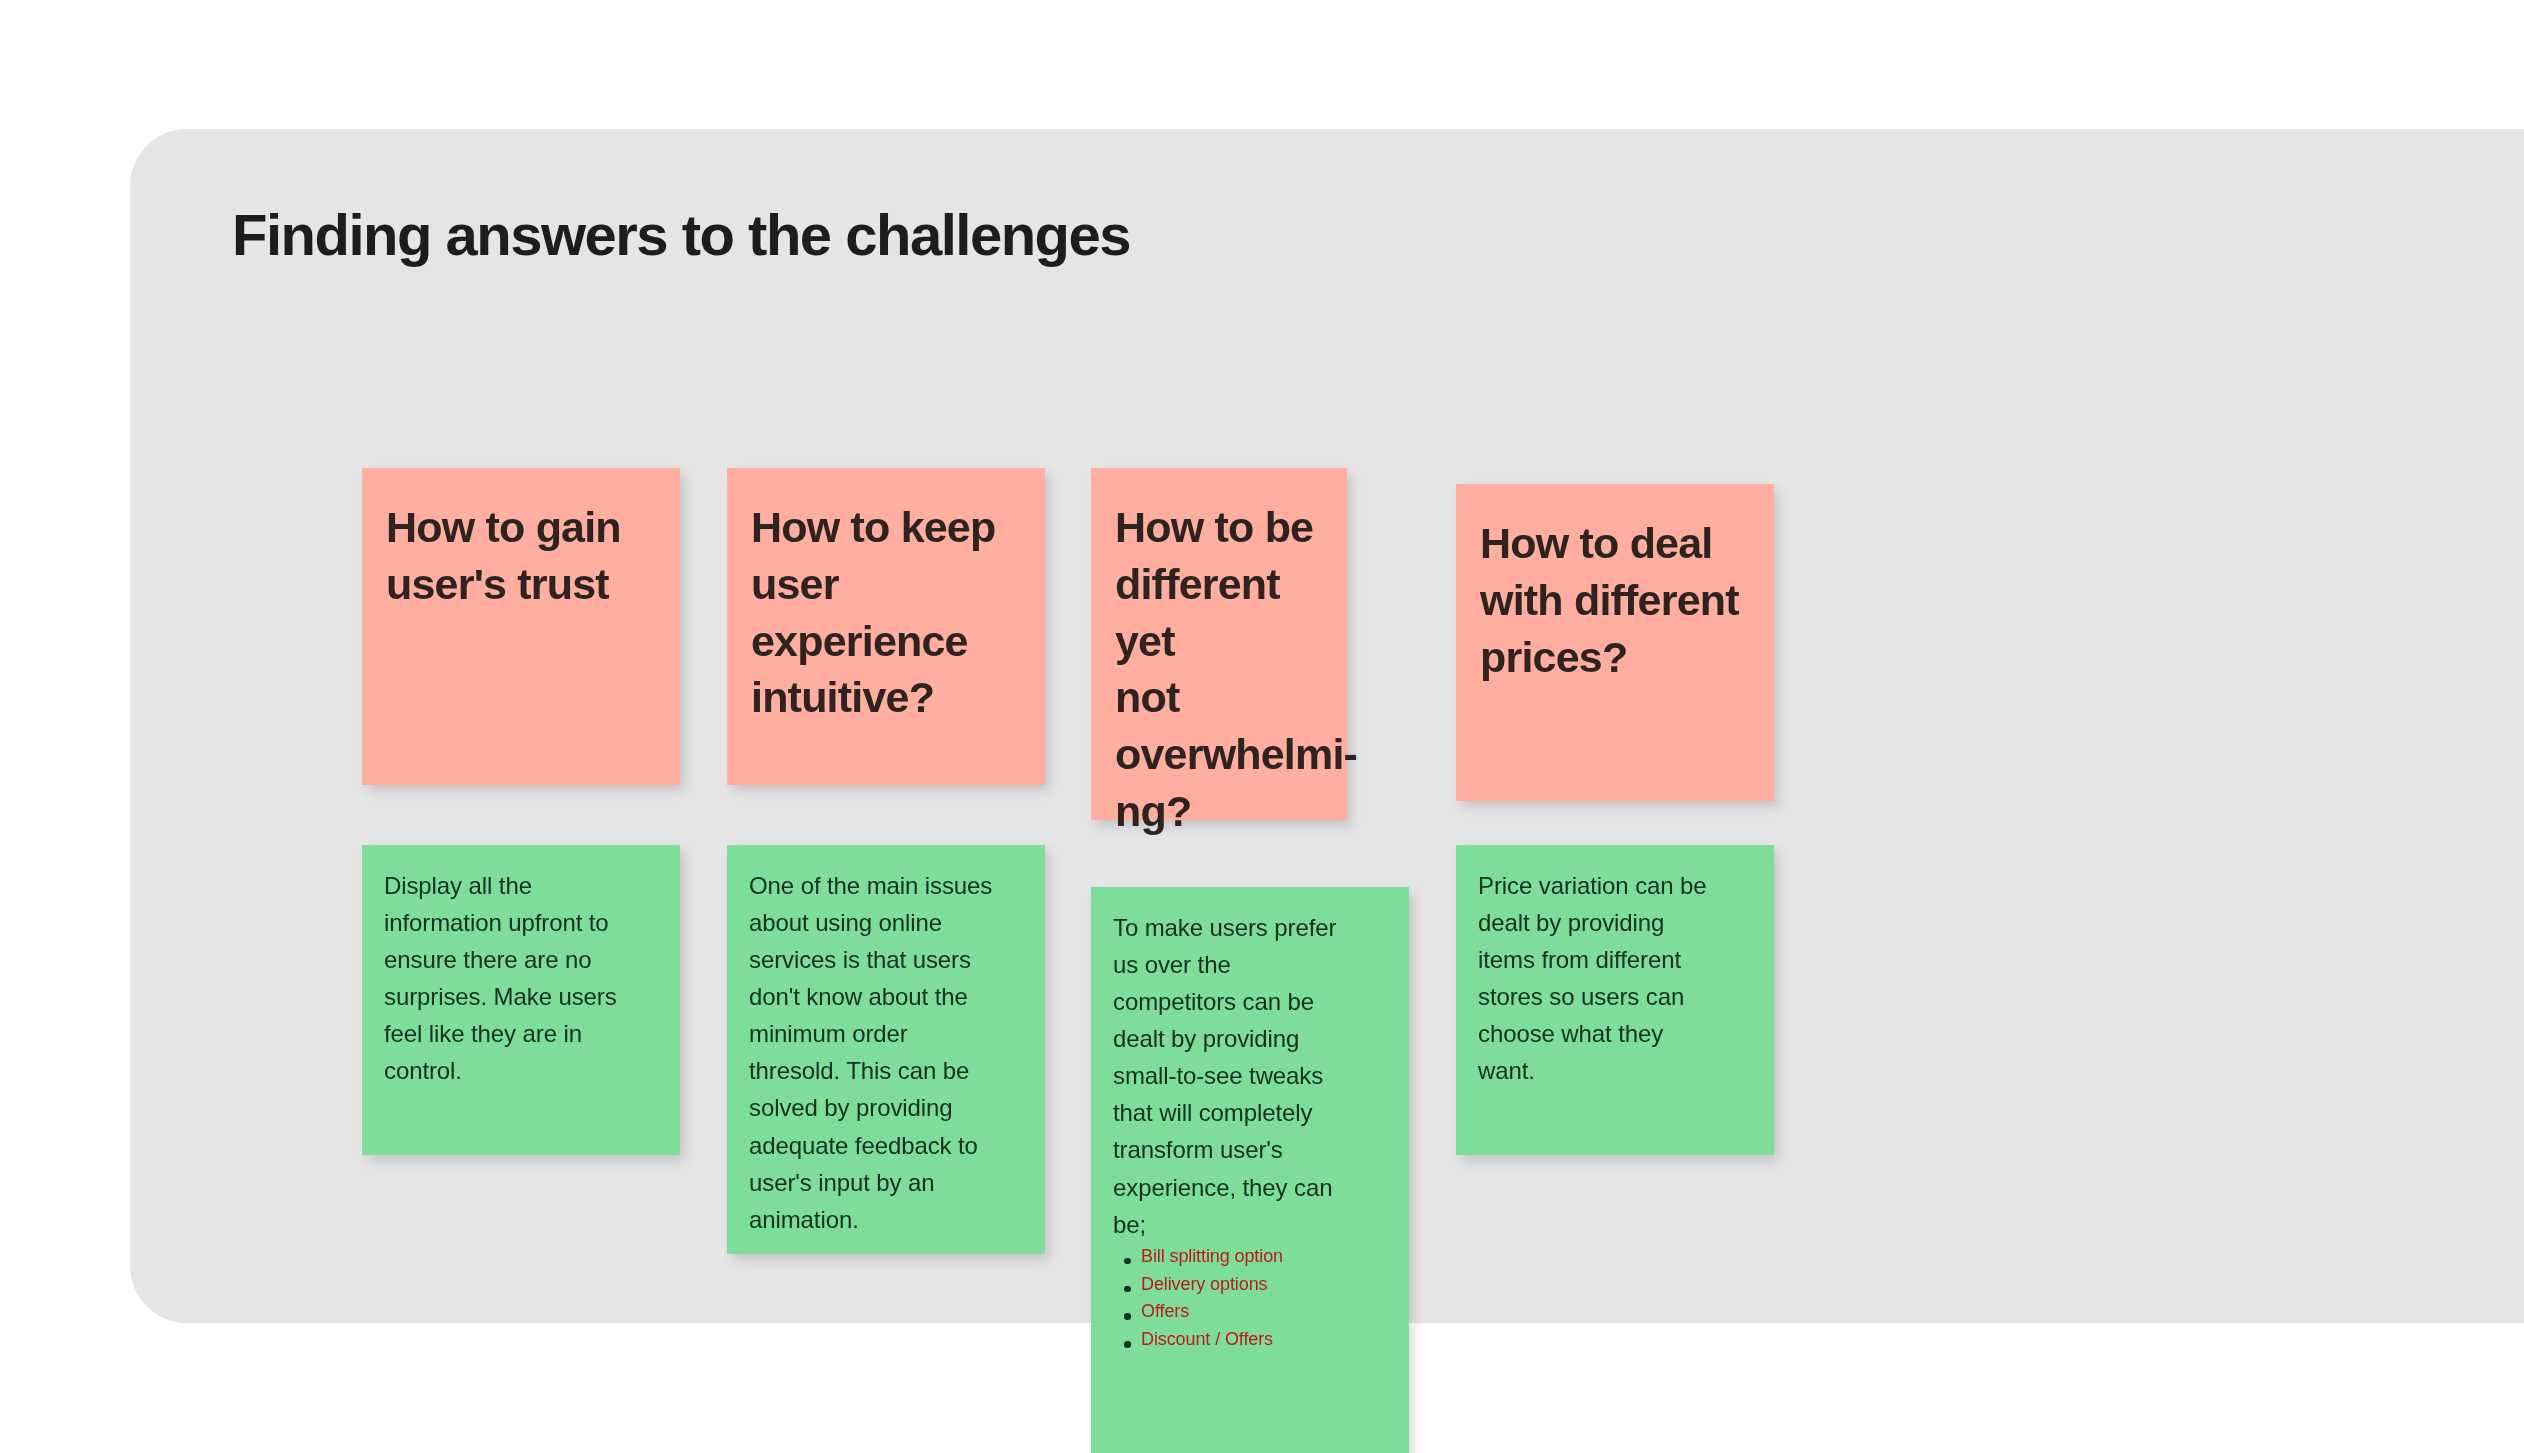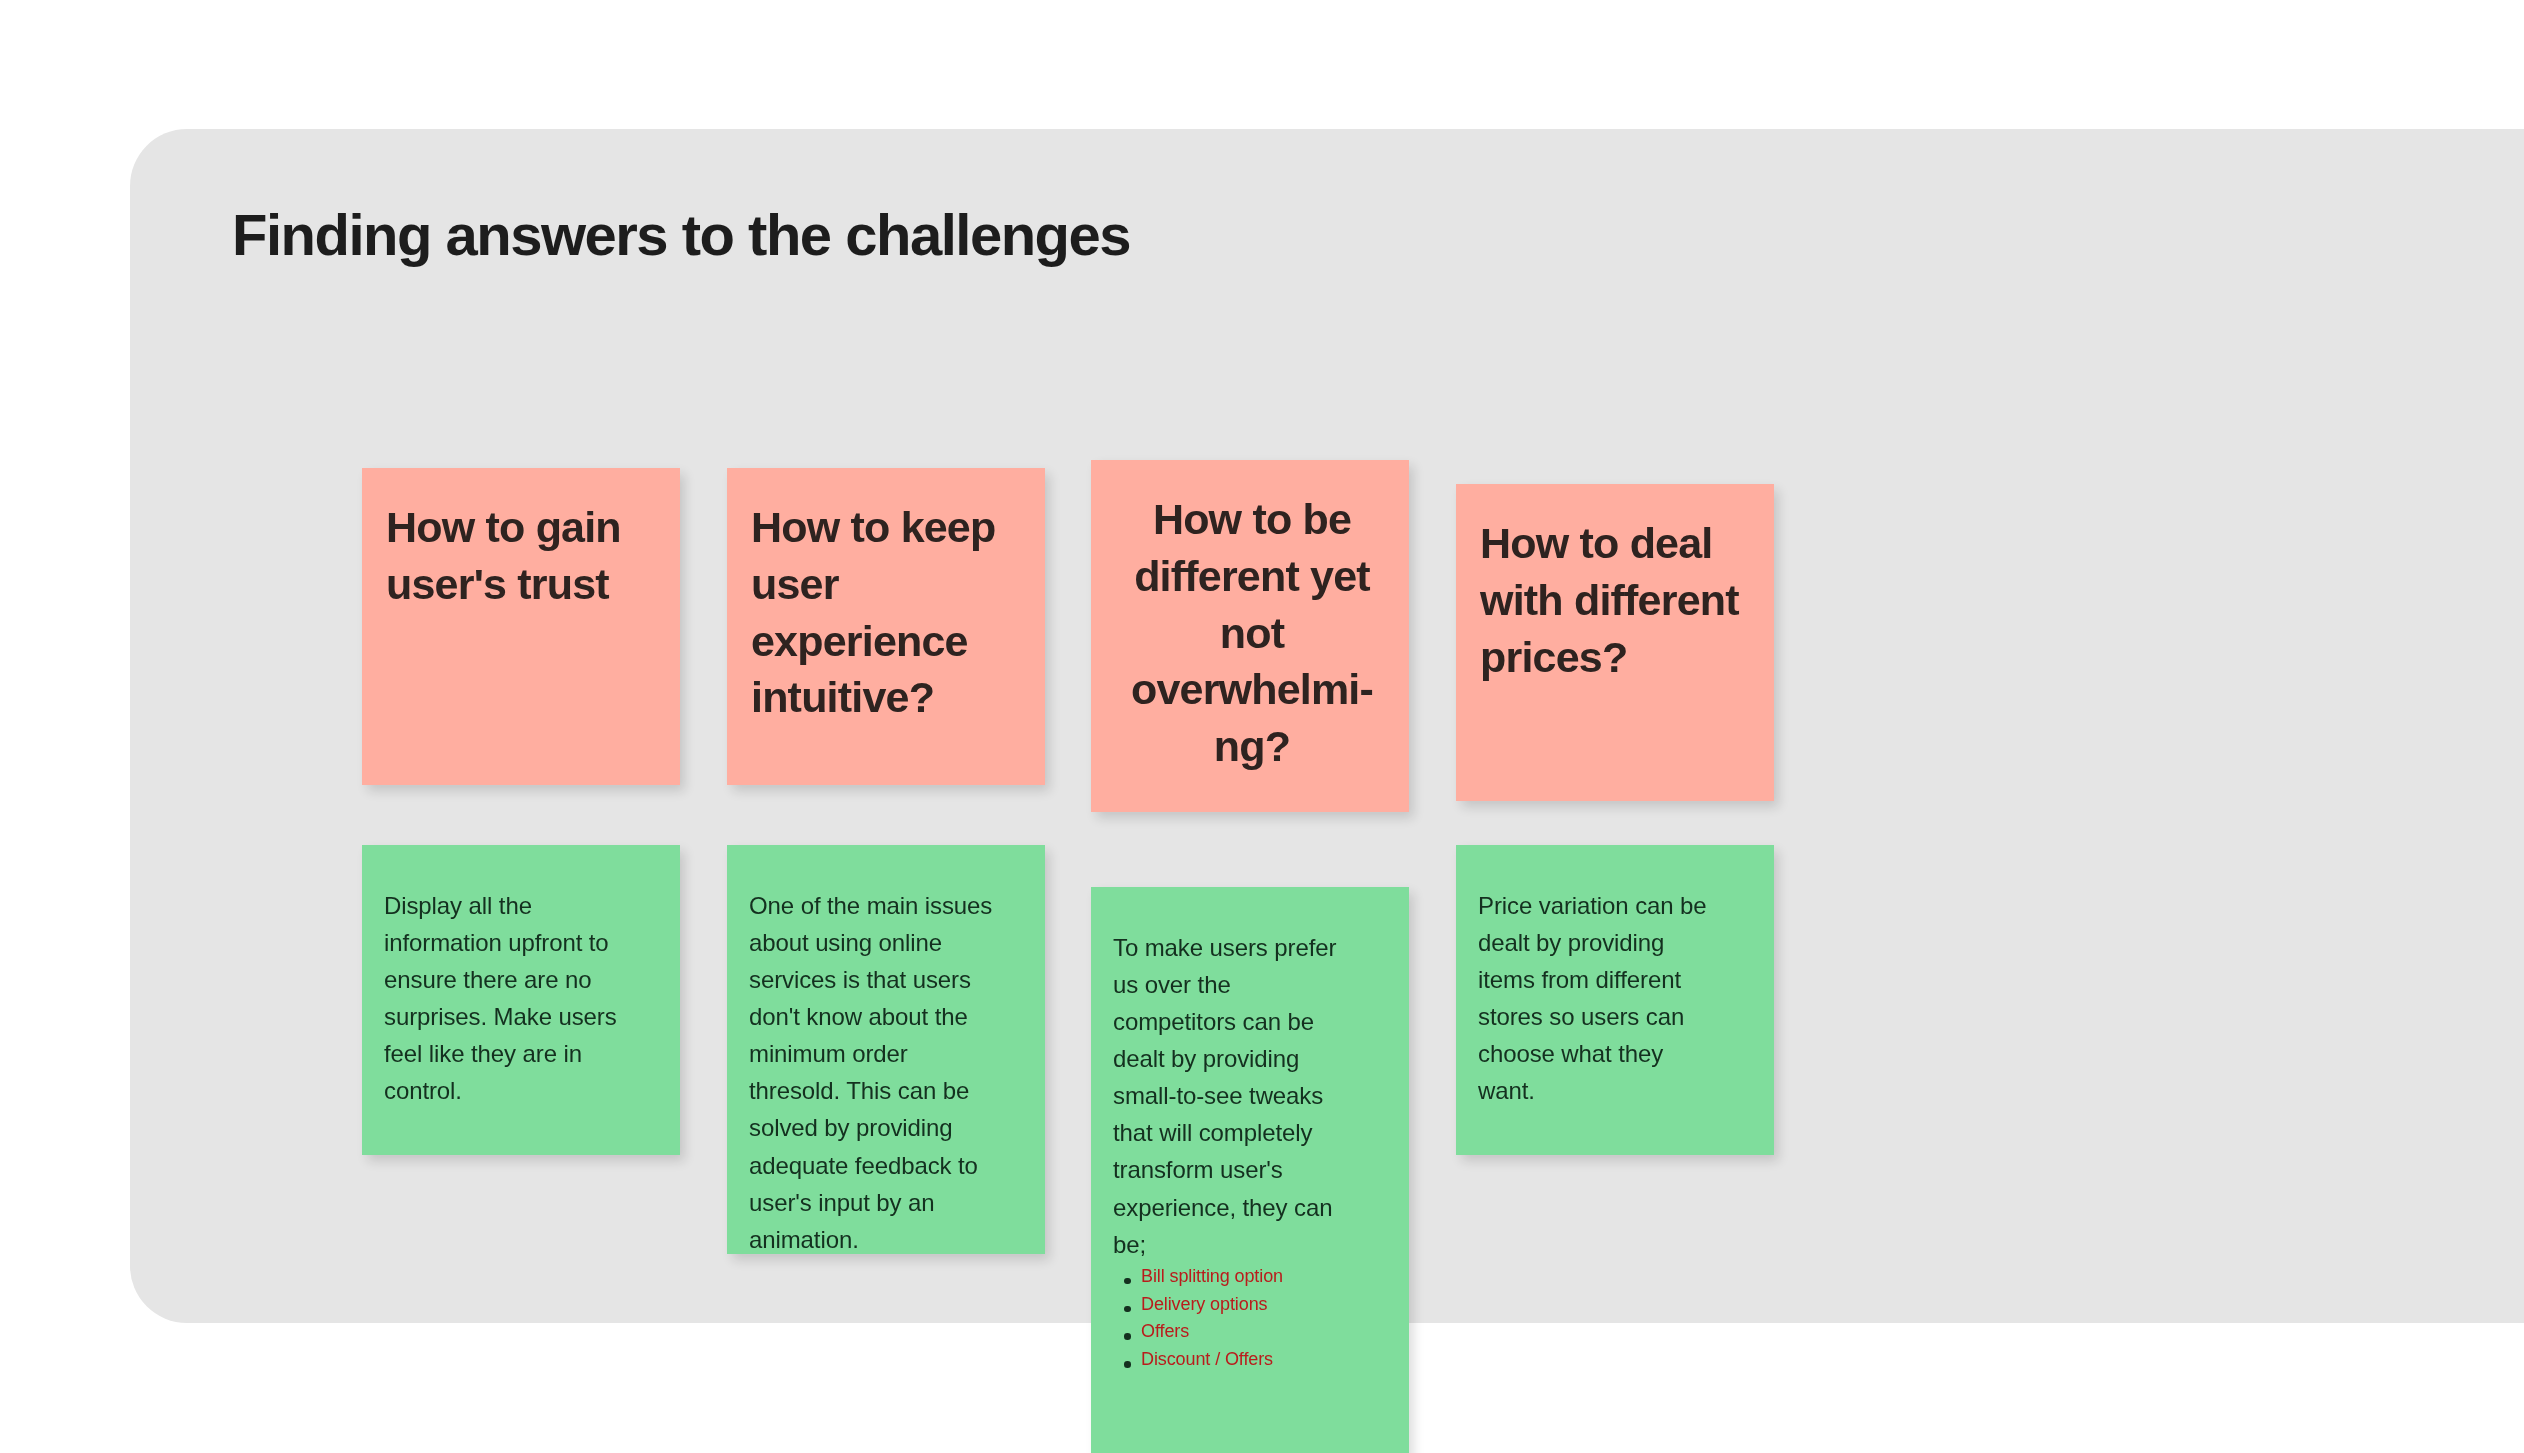--- a/index.html
+++ b/index.html
@@ -58,21 +58,21 @@
   .note-green .note-text {
     font-size: 24px;
     font-weight: 400;
     line-height: 1.545;
     letter-spacing: -0.1px;
     color: #14301f;
     white-space: pre-line;
   }
 
   .pink-pad   { padding: 31px 20px 0 24px; }
-  .green-pad  { padding: 28px 18px 0 22px; margin-top: 14px; }
+  .green-pad  { padding: 22px 18px 0 22px; }
 
   .bullets {
     list-style: none;
     margin: 0;
     padding: 0;
   }
   .bullets li {
     position: relative;
     padding-left: 28px;
     font-size: 18px;
@@ -87,21 +87,21 @@
     top: 15px;
     width: 6.6px;
     height: 6.6px;
     border-radius: 50%;
     background: #14301f;
   }
 
   
   #pink-0 { left: 232px;  top: 339px; width: 318px; height: 317px; }
   #pink-1 { left: 597px; top: 339px; width: 318px; height: 317px; }
-  #pink-2 { left: 961px; top: 331px; width: 318px; height: 352px; text-align: center; }
+  #pink-2 { left: 961px; top: 339px; width: 256px; height: 352px; }
   #pink-3 { left: 1326px; top: 355px; width: 318px; height: 317px; }
 
   
   #green-0 { left: 232px;  top: 716px; width: 318px; height: 310px; }
   #green-1 { left: 597px; top: 716px; width: 318px; height: 409px; }
   #green-2 { left: 961px; top: 758px; width: 318px; height: 590px; }
   #green-3 { left: 1326px; top: 716px; width: 318px; height: 310px; }
 </style>
 </head>
 <body>

